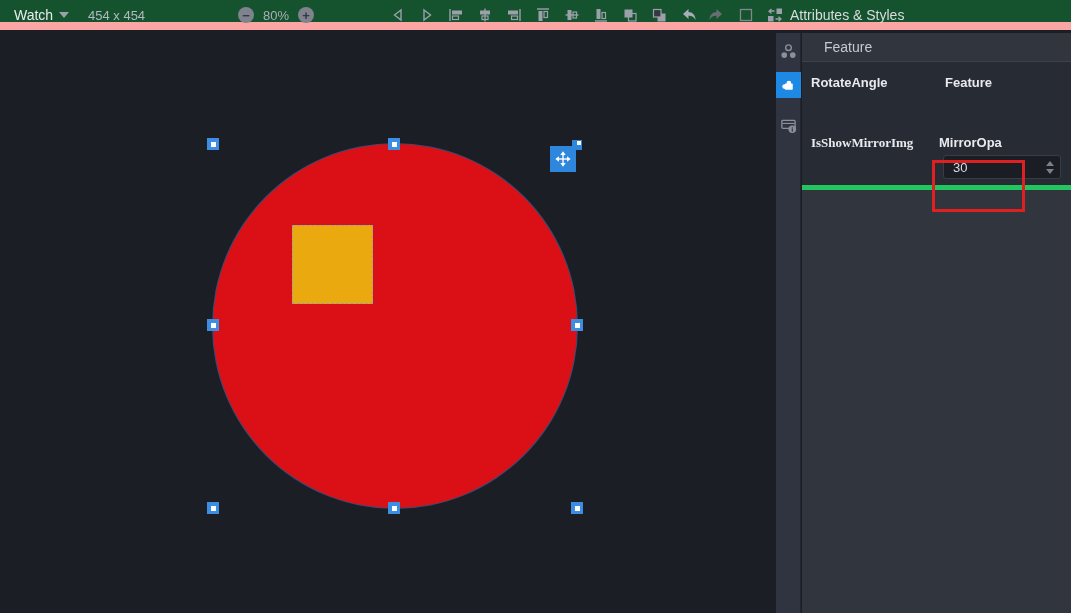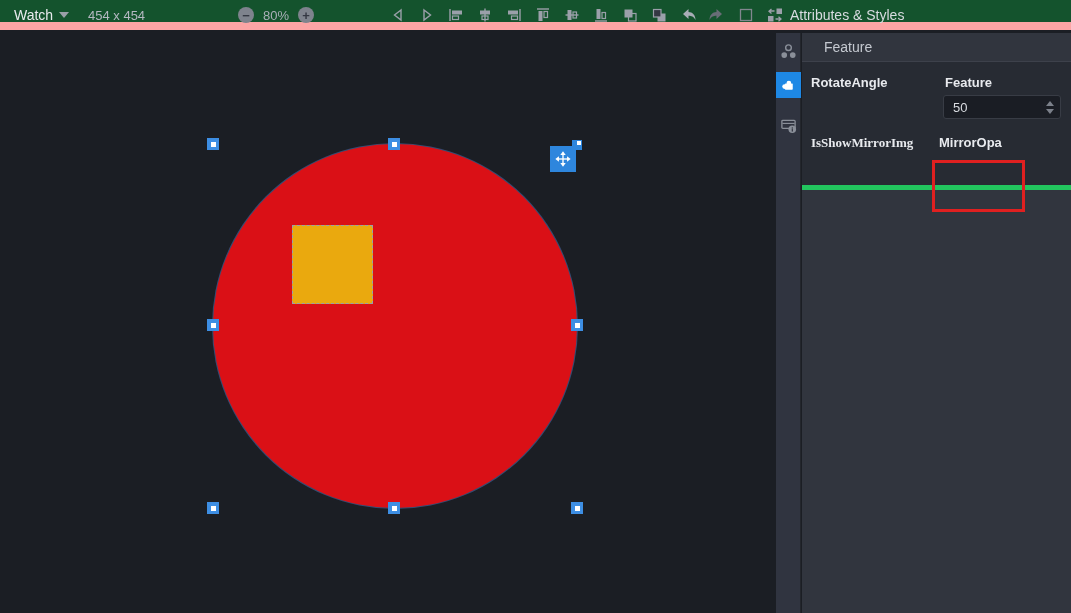--- a/index.html
+++ b/index.html
@@ -258,29 +258,29 @@
 
   <div class="panel">
     <div class="feature-row">
       <span class="txt">Feature</span>
     </div>
 
     <div class="fields">
       <span class="fld-label" style="left:9px;  top:13px;">RotateAngle</span>
       <span class="fld-label" style="left:143px; top:13px;">Feature</span>
 
-      <div class="fld-box" style="left:141px; top:33px; width:118px;">
-        <span class="val">50</span>
+
+      <span class="fld-label" style="left:9px;  top:73px;font-family:Liberation Serif, serif;">IsShowMirrorImg</span>
+      <span class="fld-label" style="left:137px; top:73px;">MirrorOpa</span>
+
+      <div class="fld-box" style="left:141px; top:93px; width:118px;">
+        <span class="val">30</span>
         <span class="spinner">
             <b class="up"></b>
             <b class="dn"></b>
           </span>
       </div>
 
-      <span class="fld-label" style="left:9px;  top:73px;font-family:Liberation Serif, serif;">IsShowMirrorImg</span>
-      <span class="fld-label" style="left:137px; top:73px;">MirrorOpa</span>
-
-
       <div class="annot"></div>
     </div>
   </div>
 
 </div>
 
 </body></html>

